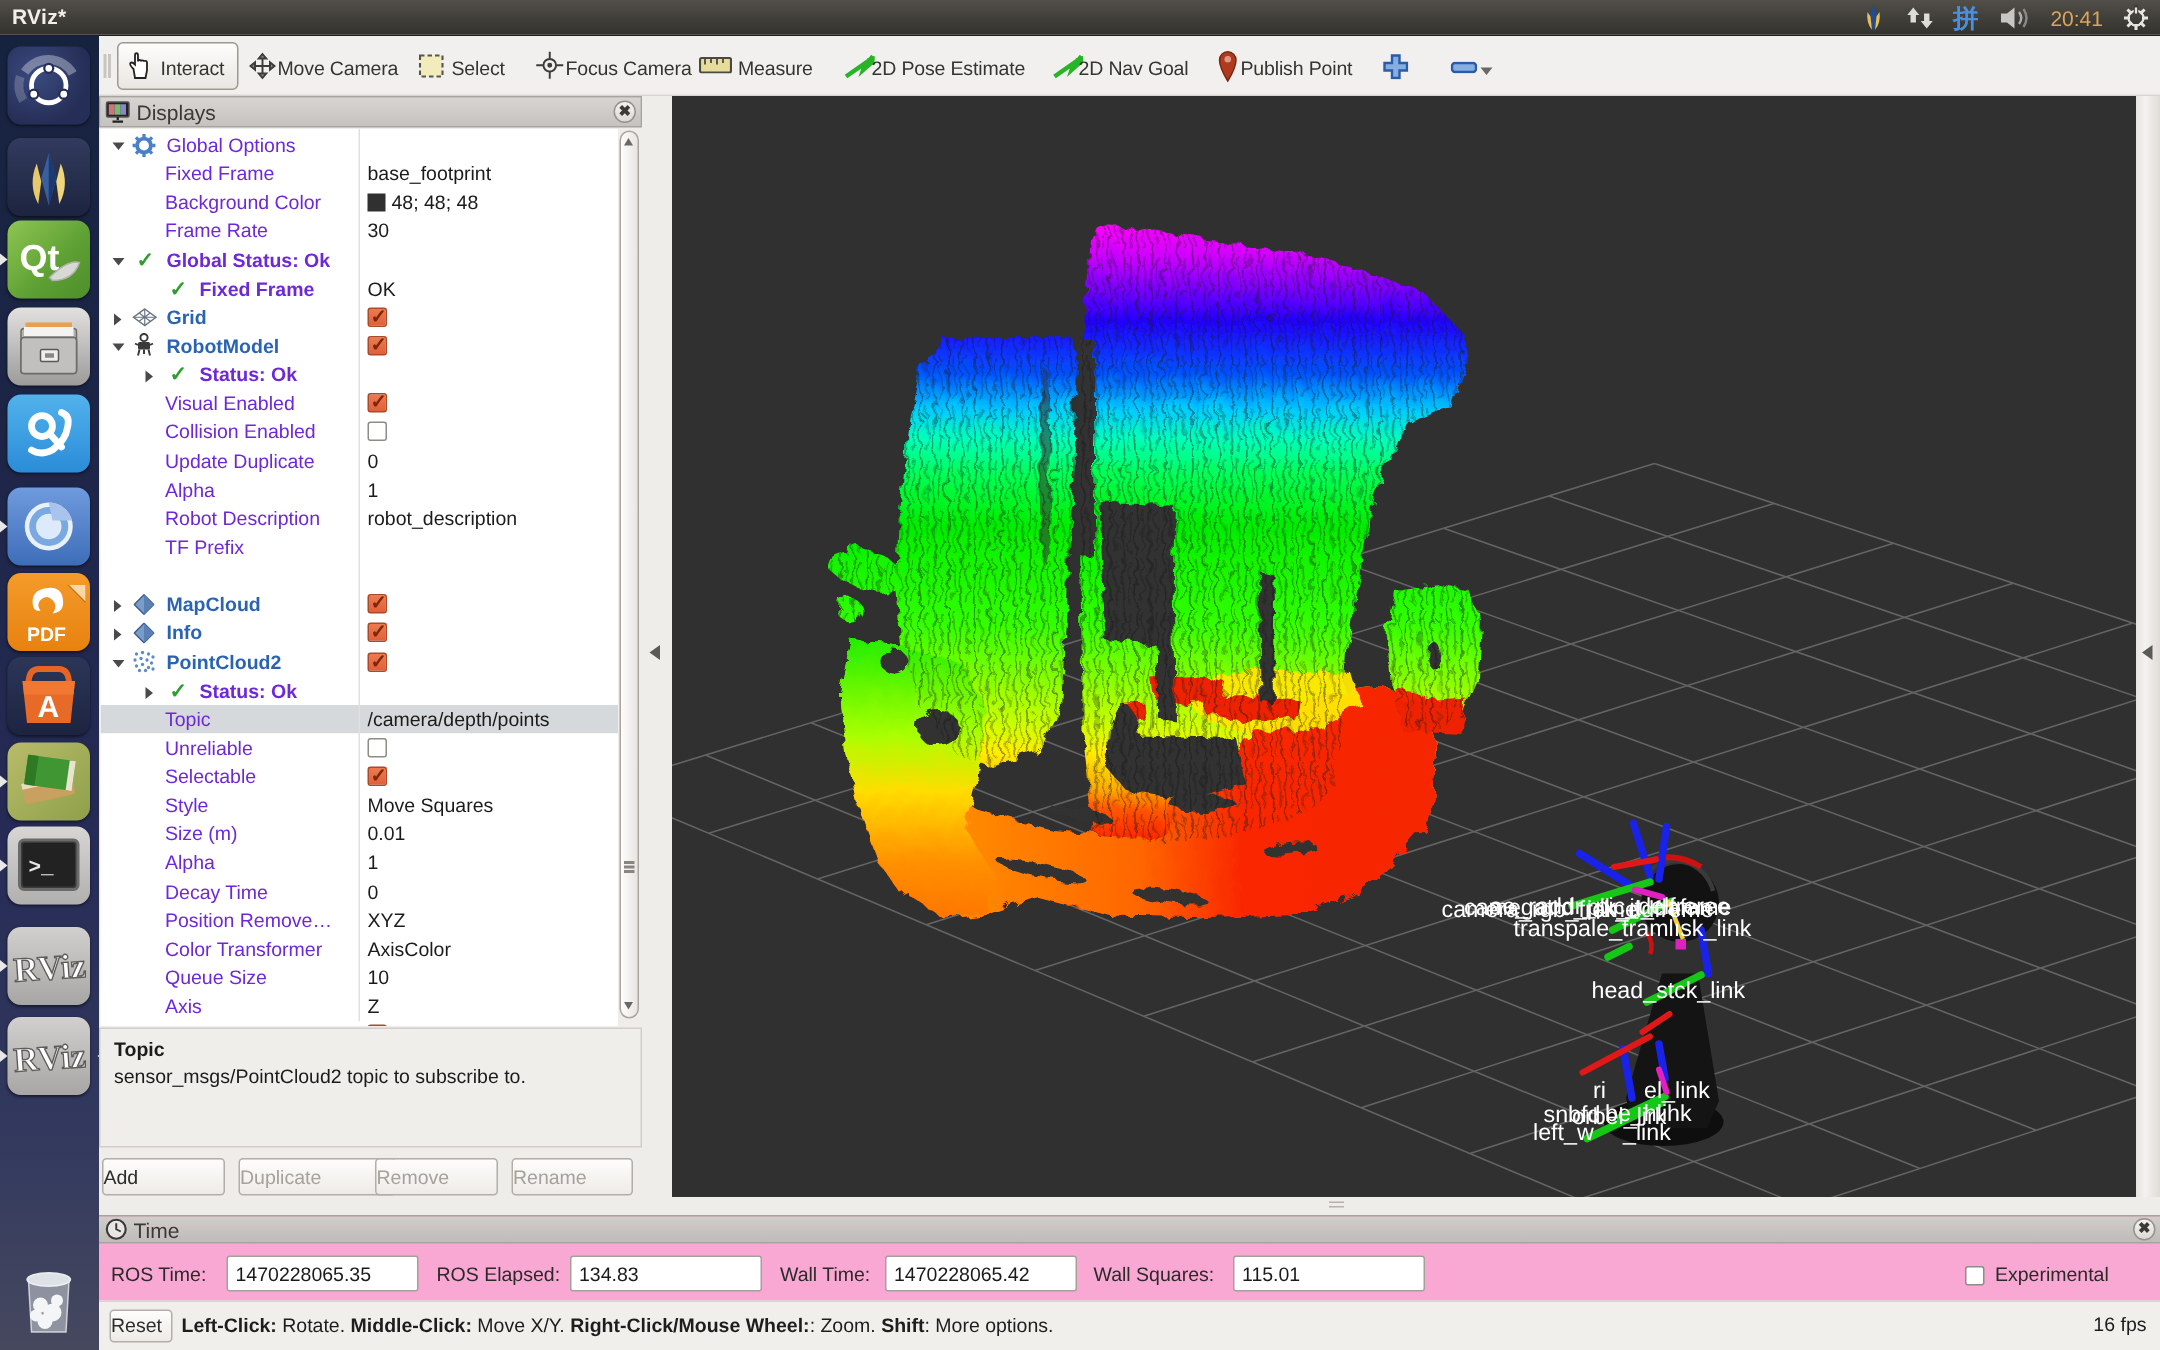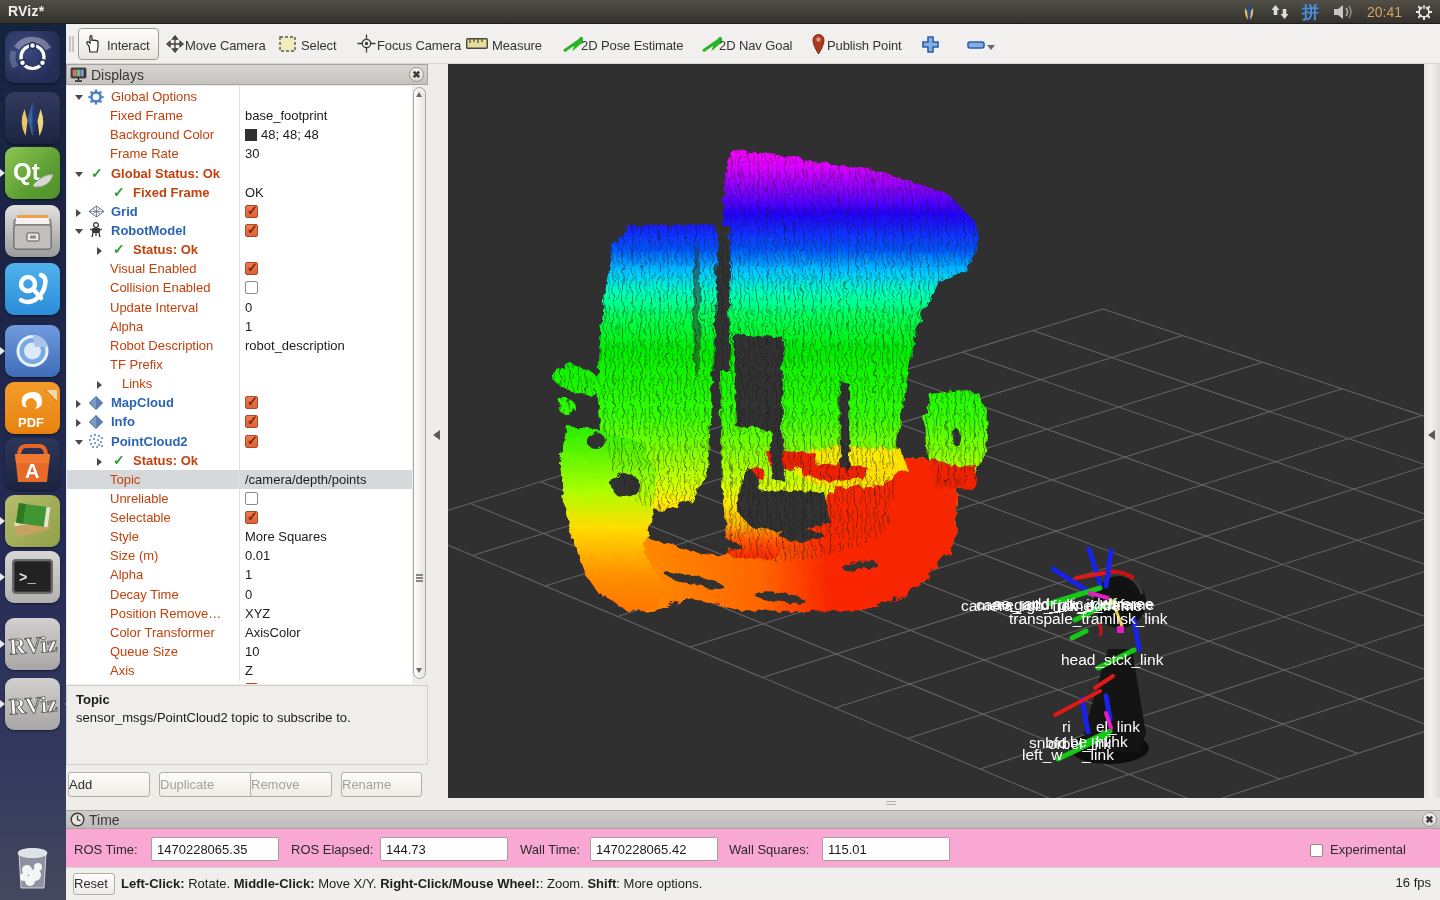--- a/index.html
+++ b/index.html
@@ -16,21 +16,21 @@
 .rarrow{position:absolute;right:0;width:0;height:0;border-top:4px solid transparent;border-bottom:4px solid transparent;border-right:5px solid #e8e8e8}
 
 #toolbar{left:66px;top:24px;width:1374px;height:40px;background:#f2f0ee;border-bottom:1px solid #d9d6d2}
 .tbtxt{position:absolute;top:14px;font-size:13px;color:#35342f;white-space:nowrap;letter-spacing:-0.1px}
 #interact{left:12px;top:4px;width:81px;height:32px;background:linear-gradient(#fdfdfc,#e9e6e2);border:1px solid #9d9890;border-radius:4px}
 
 #dpanel{left:66px;top:64px;width:364px;height:746px;background:#efedea}
 #dhead{left:0px;top:0px;width:362px;height:21px;background:linear-gradient(#d7d4d1,#c5c2bf);border:1px solid #a7a39e}
 .row{position:absolute;left:0;width:346px;height:19px;background:#fff}
 .rowsel{background:#d5d9db}
-.pname{position:absolute;font-size:13px;color:#c2410c;top:2px;white-space:nowrap}
+.pname{position:absolute;font-size:13px;color:#6d28d9;top:2px;white-space:nowrap}
 .pval{position:absolute;left:178px;font-size:13px;color:#1b1b1b;top:2px;white-space:nowrap}
 .bluename{color:#2a63b4;font-weight:bold}
 .tri{position:absolute;top:7px;width:0;height:0;border-top:4px solid transparent;border-bottom:4px solid transparent;border-left:5px solid #4a4a48}
 .trid{position:absolute;top:8px;width:0;height:0;border-left:4px solid transparent;border-right:4px solid transparent;border-top:5px solid #4a4a48}
 .chk{position:absolute;left:178px;top:3px;width:13px;height:13px;border:1px solid #8f8b85;border-radius:2px;background:#fff}
 .chk.on{background:linear-gradient(#ed7a50,#e0603a);border-color:#aa4a28}
 .chk.on:after{content:"✓";position:absolute;left:1px;top:-3px;color:#7c2808;font-size:13px;font-weight:bold}
 .gcheck{position:absolute;font-size:14px;color:#2e9e2e;font-weight:bold;top:1px}
 
 #descbox{left:0px;top:621px;width:362px;height:80px;background:#f0eeeb;border:1px solid #d2cec9}
@@ -332,37 +332,33 @@
         </div>
   <div class="row" style="top:173px">
           <div class="pname" style="left:43px">Visual Enabled</div>
           <div class="chk on"></div>
         </div>
   <div class="row" style="top:192px">
           <div class="pname" style="left:43px">Collision Enabled</div>
           <div class="chk"></div>
         </div>
   <div class="row" style="top:212px">
-          <div class="pname" style="left:43px">Update Interval</div>
+          <div class="pname" style="left:43px">Update Duplicate</div>
           <div class="pval">0</div>
         </div>
   <div class="row" style="top:231px">
           <div class="pname" style="left:43px">Alpha</div>
           <div class="pval">1</div>
         </div>
   <div class="row" style="top:250px">
           <div class="pname" style="left:43px">Robot Description</div>
           <div class="pval">robot_description</div>
         </div>
   <div class="row" style="top:269px">
           <div class="pname" style="left:43px">TF Prefix</div>
-        </div>
-  <div class="row" style="top:288px">
-          <div class="tri" style="left:30px"></div>
-          <div class="pname" style="left:55px">Links</div>
         </div>
   <div class="row" style="top:307px">
           <div class="tri" style="left:9px"></div>
           <svg class="abs" style="left:22px;top:3px" width="14" height="14">
             <path d="M7 0.5 L13.5 7 L7 13.5 L0.5 7 Z" fill="#7a9cc8" stroke="#40608c"></path>
             <path d="M7 0.5 L13.5 7 L7 13.5 Z" fill="#5a80b4"></path>
           </svg>
           <div class="pname bluename" style="left:44px">MapCloud</div>
           <div class="chk on"></div>
         </div>
@@ -410,21 +406,21 @@
   <div class="row" style="top:403px">
           <div class="pname" style="left:43px">Unreliable</div>
           <div class="chk"></div>
         </div>
   <div class="row" style="top:422px">
           <div class="pname" style="left:43px">Selectable</div>
           <div class="chk on"></div>
         </div>
   <div class="row" style="top:441px">
           <div class="pname" style="left:43px">Style</div>
-          <div class="pval">More Squares</div>
+          <div class="pval">Move Squares</div>
         </div>
   <div class="row" style="top:460px">
           <div class="pname" style="left:43px">Size (m)</div>
           <div class="pval">0.01</div>
         </div>
   <div class="row" style="top:479px">
           <div class="pname" style="left:43px">Alpha</div>
           <div class="pval">1</div>
         </div>
   <div class="row" style="top:499px">
@@ -648,21 +644,21 @@
     <svg class="abs" style="left:4px;top:1px" width="15" height="15">
           <circle cx="7.5" cy="7.5" r="6.3" fill="#e8e6e2" stroke="#3a3936" stroke-width="1.4"></circle>
           <path d="M7.5 3.5 V7.5 L10.5 9" stroke="#3a3936" stroke-width="1.3" fill="none"></path>
         </svg>
     <div class="abs" style="left:23px;top:1px;font-size:14px;color:#3a3936">Time</div>
     <div class="xbtn" style="left:1356px;top:1px">✖</div>
   </div>
   <div class="lbl" style="left:8px">ROS Time:</div>
   <div class="inp" style="left:85px;width:128px">1470228065.35</div>
   <div class="lbl" style="left:225px">ROS Elapsed:</div>
-  <div class="inp" style="left:314px;width:128px">144.73</div>
+  <div class="inp" style="left:314px;width:128px">134.83</div>
   <div class="lbl" style="left:454px">Wall Time:</div>
   <div class="inp" style="left:524px;width:128px">1470228065.42</div>
   <div class="lbl" style="left:663px">Wall Squares:</div>
   <div class="inp" style="left:756px;width:128px">115.01</div>
   <div class="abs" style="left:1244px;top:34px;width:13px;height:13px;background:#fff;border:1px solid #908c86;border-radius:2px"></div>
   <div class="lbl" style="left:1264px">Experimental</div>
   <div class="abs" id="statusbar">
     <div class="btn" style="left:7px;top:5px;width:42px;height:22px;padding-top:2px">Reset</div>
     <div class="abs" style="left:55px;top:8px;font-size:13px;color:#1d1d1b"><b>Left-Click:</b> Rotate.  <b>Middle-Click:</b> Move X/Y.  <b>Right-Click/Mouse Wheel:</b>: Zoom.  <b>Shift</b>: More options.</div>
     <div class="abs" style="right:9px;top:7px;font-size:13px;color:#1d1d1b">16 fps</div>

